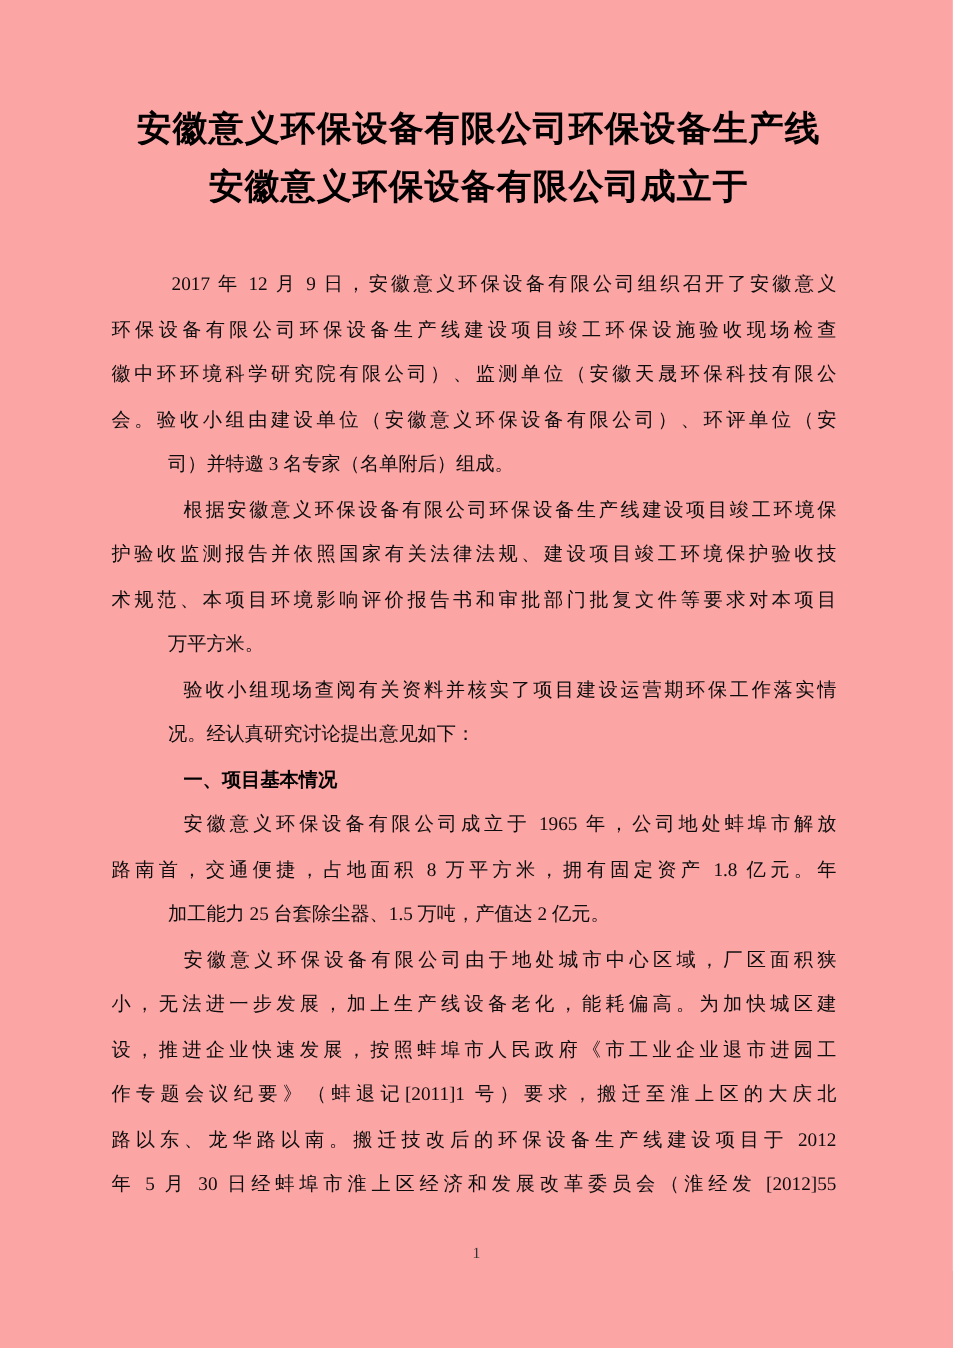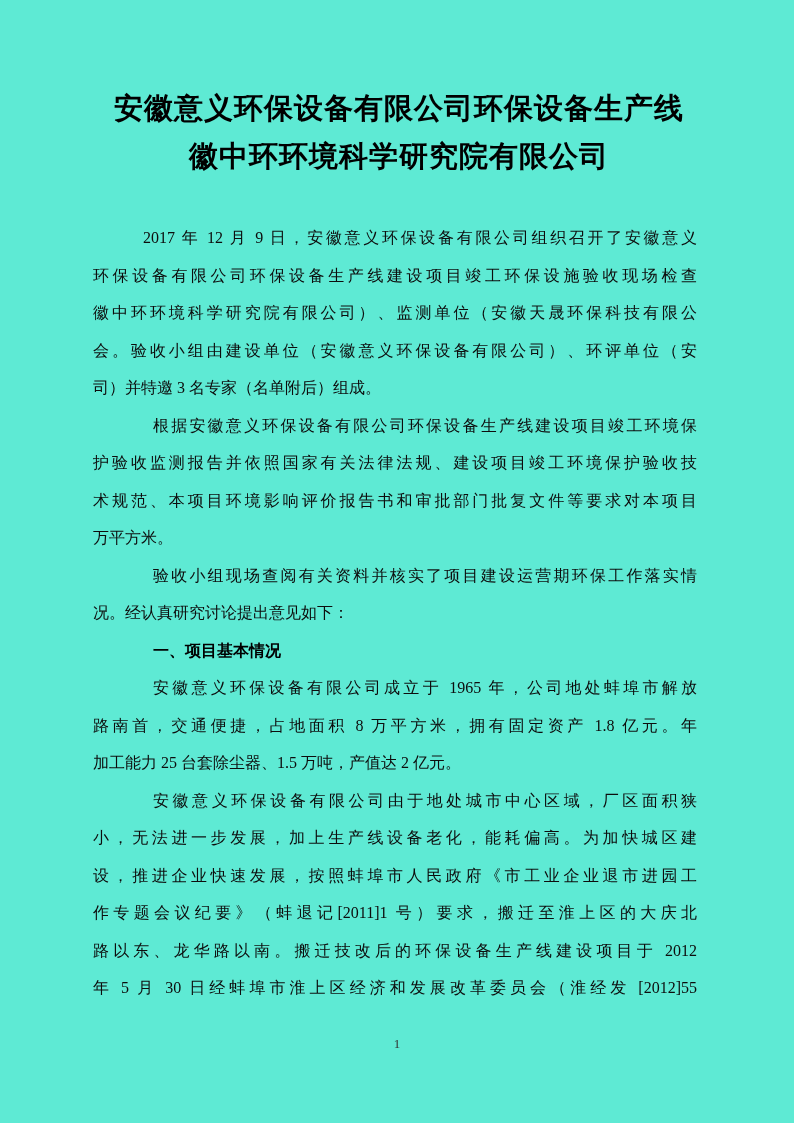--- a/index.html
+++ b/index.html
@@ -5,21 +5,21 @@
   html, body { margin: 0; padding: 0; }
   body {
     width: 794px; height: 1123px;
     background: #ffffff;
     font-family: "Liberation Serif", serif;
     position: relative;
     overflow: hidden;
   }
   .page {
     position: absolute; inset: 0;
-    background: #5eead4; color: #000000;
+    background: #fca5a5; color: #000000;
   }
   .doc-title {
     position: absolute;
     top: 84px; left: 93px; width: 612px;
     text-align: center;
     font-weight: bold;
     font-size: 29px;
     line-height: 48px;
     letter-spacing: 1px;
     color: #000000;
@@ -33,20 +33,21 @@
     overflow: hidden;
   }
   .line {
     text-align: justify;
     text-align-last: justify;
     height: 37.5px;
   }
   .line.end {
     text-align: center;
     text-align-last: left;
+    margin-left: 47px;
   }
   .indent { text-indent: 60px; }
   .indent-sm { text-indent: 50px; }
   .heading {
     font-family: "Liberation Sans", sans-serif;
     font-weight: bold;
     text-align: center;
     text-align-last: left;
     text-indent: 60px;
     color: #000000;
@@ -59,21 +60,21 @@
     color: #333333;
   }
 </style>
 </head>
 <body>
 
 <div class="page">
 
   <div class="doc-title">
     <div>安徽意义环保设备有限公司环保设备生产线</div>
-    <div>徽中环环境科学研究院有限公司</div>
+    <div>安徽意义环保设备有限公司成立于</div>
   </div>
 
   <div class="content">
 
     <div>
       <div class="line indent-sm">2017 年 12 月 9 日，安徽意义环保设备有限公司组织召开了安徽意义</div>
       <div class="line">环保设备有限公司环保设备生产线建设项目竣工环保设施验收现场检查</div>
       <div class="line">徽中环环境科学研究院有限公司）、监测单位（安徽天晟环保科技有限公</div>
       <div class="line">会。验收小组由建设单位（安徽意义环保设备有限公司）、环评单位（安</div>
       <div class="line end">司）并特邀 3 名专家（名单附后）组成。</div>

